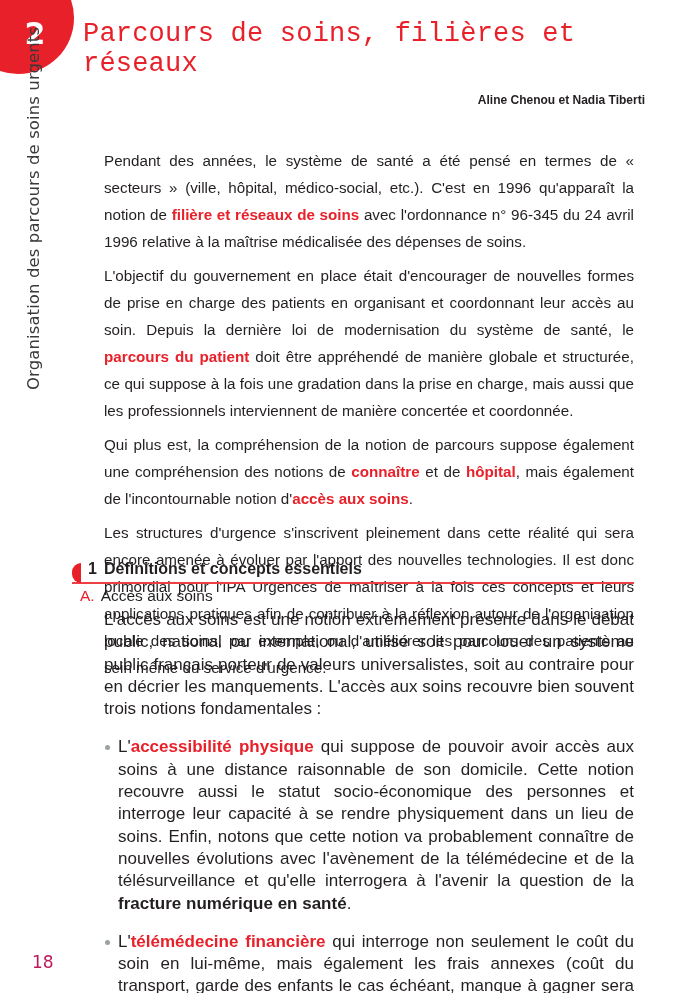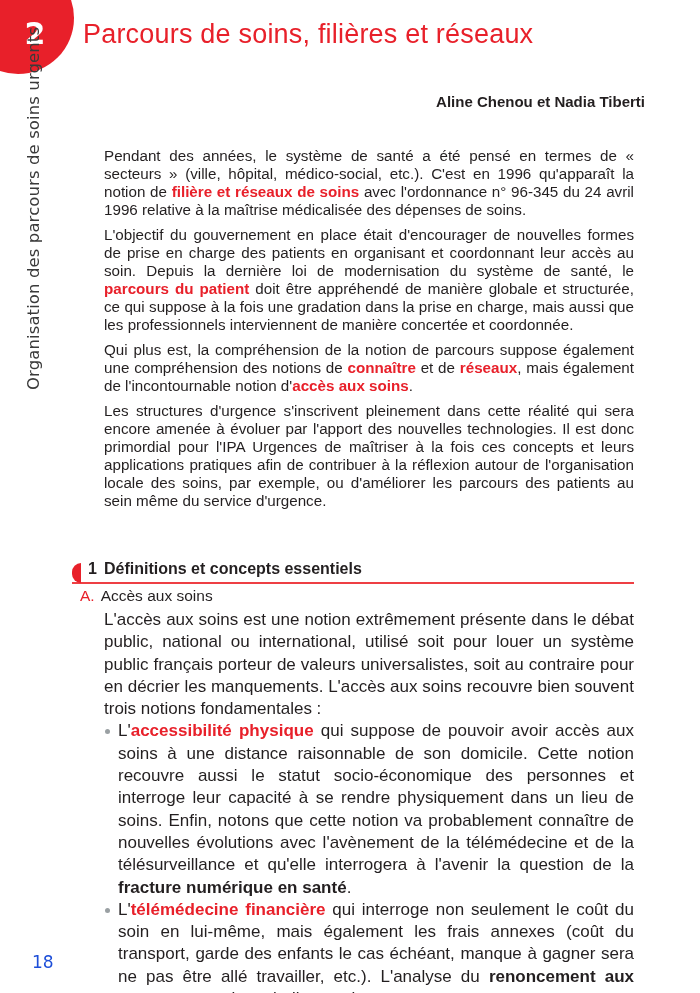--- a/index.html
+++ b/index.html
@@ -13,35 +13,35 @@
       background: #e8202a;
     }
     .chapter-num {
       position: absolute; left: 20px; top: 16px; width: 30px;
       text-align: center; color: #fff; font-weight: bold; font-size: 30px;
       font-family: "DejaVu Sans", sans-serif;
     }
     .chapter-title {
       position: absolute; left: 83px; top: 19px;
       color: #e8202a; font-size: 27px; letter-spacing: 0.2px;
-      font-family: Liberation Sans, sans-serif; font-weight: normal;
+      font-family: Liberation Mono, monospace; font-weight: normal;
     }
     .side-title {
       position: absolute; left: 24px; top: 390px;
       transform-origin: 0 0; transform: rotate(-90deg);
       white-space: nowrap; font-size: 16.5px; color: #3a3a3a;
       font-family: "DejaVu Sans", sans-serif; letter-spacing: 0.1px;
     }
     .authors {
       position: absolute; right: 55px; top: 93px;
-      font-size: 15px; font-weight: bold; color: #231f20;
+      font-size: 12px; font-weight: bold; color: #231f20;
     }
     .body-col {
       position: absolute; left: 104px; top: 147px; width: 530px;
-      font-size: 15.2px; line-height: 18px; text-align: justify;
+      font-size: 15.2px; line-height: 27px; text-align: justify;
     }
     .body-col p { margin: 0 0 7px 0; }
     .red { color: #e8202a; font-weight: bold; }
     .bold { font-weight: bold; }
     .h1 {
       position: absolute; left: 72px; top: 560px; width: 562px;
       height: 22px; border-bottom: 2px solid #ee3f44;
     }
     .h1-marker {
       position: absolute; left: 0; top: 3px; width: 9px; height: 20px;
@@ -56,27 +56,27 @@
     .h2 {
       position: absolute; left: 80px; top: 587px; font-size: 15.5px; font-weight: normal;
     }
     .h2-letter { color: #e8202a; margin-right: 6px; }
     .body-col2 {
       position: absolute; left: 104px; top: 609px; width: 530px;
       font-size: 17px; line-height: 22.3px; text-align: justify;
     }
     .body-col2 p { margin: 0 0 0 0; }
     .bullets { list-style: none; margin: 0; padding: 0; }
-    .bullets li { position: relative; padding-left: 14px; }
+    .bullets li { position: relative; padding-left: 14px; margin-top: 16px; }
     .bullet-dot {
       position: absolute; left: 1px; top: 9px; width: 5px; height: 5px;
       border-radius: 50%; background: #9aa0a3;
     }
     .page-num {
-      position: absolute; left: 32px; top: 952px; font-size: 17px; color: #1d4ed8;
+      position: absolute; left: 32px; top: 952px; font-size: 17px; color: #be185d;
       font-family: "DejaVu Sans", sans-serif;
     }
   </style>
 </head>
 <body>
 
 <div class="chapter-badge"></div>
 <div class="chapter-num">2</div>
 <h1 class="chapter-title" style="margin:0;">Parcours de soins, filières et réseaux</h1>
 
@@ -85,21 +85,21 @@
 <div class="authors">Aline Chenou et Nadia Tiberti</div>
 
 <div class="body-col">
   <p>
     <span>Pendant des années, le système de santé a été pensé en termes de « secteurs » (ville, hôpital, médico-social, etc.). C'est en 1996 qu'apparaît la notion de </span><span class="red">filière et réseaux de soins</span><span> avec l'ordonnance n° 96-345 du 24 avril 1996 relative à la maîtrise médicalisée des dépenses de soins.</span>
   </p>
   <p>
     <span>L'objectif du gouvernement en place était d'encourager de nouvelles formes de prise en charge des patients en organisant et coordonnant leur accès au soin. Depuis la dernière loi de modernisation du système de santé, le </span><span class="red">parcours du patient</span><span> doit être appréhendé de manière globale et structurée, ce qui suppose à la fois une gradation dans la prise en charge, mais aussi que les professionnels interviennent de manière concertée et coordonnée.</span>
   </p>
   <p>
-    <span>Qui plus est, la compréhension de la notion de parcours suppose également une compréhension des notions de </span><span class="red">connaître</span><span> et de </span><span class="red">réseaux</span><span>, mais également de l'incontournable notion d'</span><span class="red">accès aux soins</span><span>.</span>
+    <span>Qui plus est, la compréhension de la notion de parcours suppose également une compréhension des notions de </span><span class="red">connaître</span><span> et de </span><span class="red">hôpital</span><span>, mais également de l'incontournable notion d'</span><span class="red">accès aux soins</span><span>.</span>
   </p>
   <p>Les structures d'urgence s'inscrivent pleinement dans cette réalité qui sera encore amenée à évoluer par l'apport des nouvelles technologies. Il est donc primordial pour l'IPA Urgences de maîtriser à la fois ces concepts et leurs applications pratiques afin de contribuer à la réflexion autour de l'organisation locale des soins, par exemple, ou d'améliorer les parcours des patients au sein même du service d'urgence.</p>
 </div>
 
 <div class="h1">
   <div class="h1-marker"></div>
   <span class="h1-num">1</span>
   <span class="h1-text">Définitions et concepts essentiels</span>
 </div>
 

